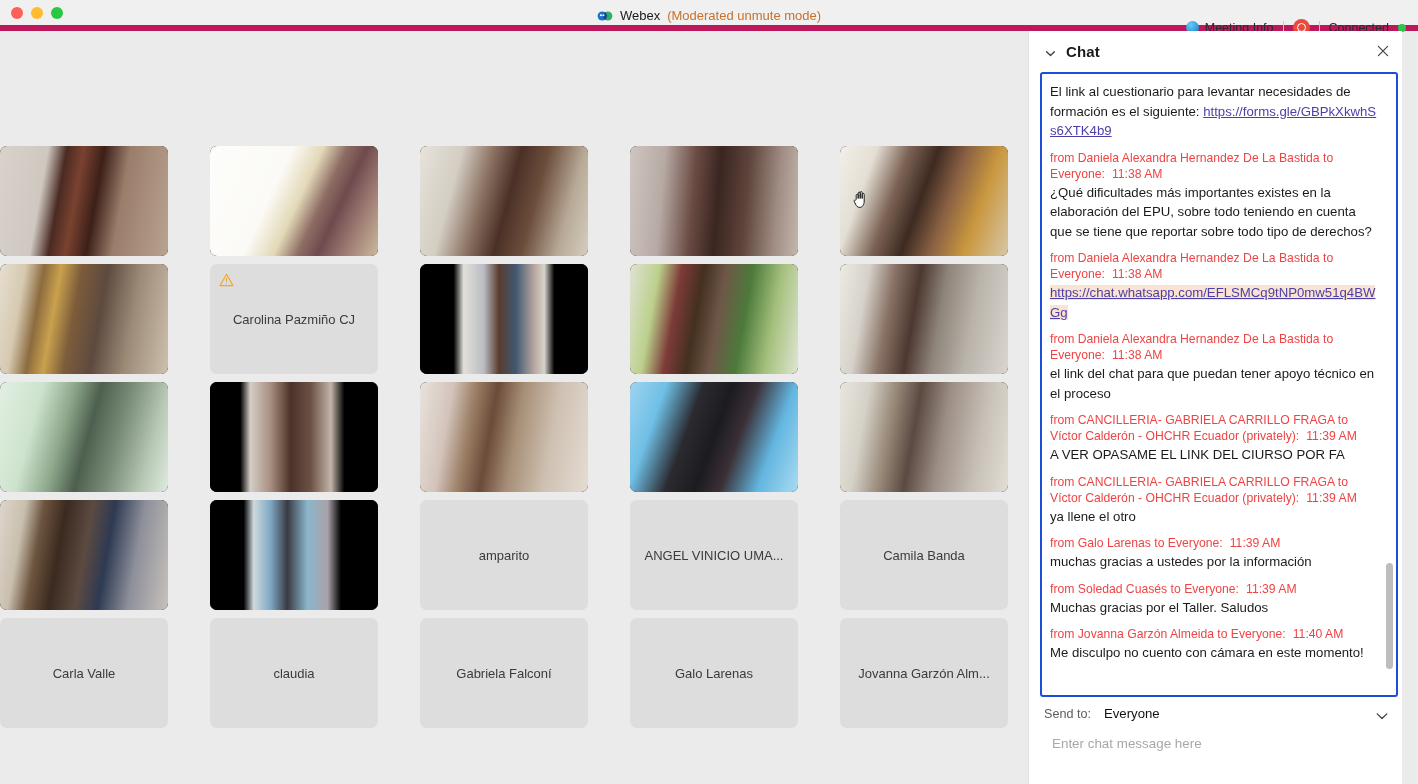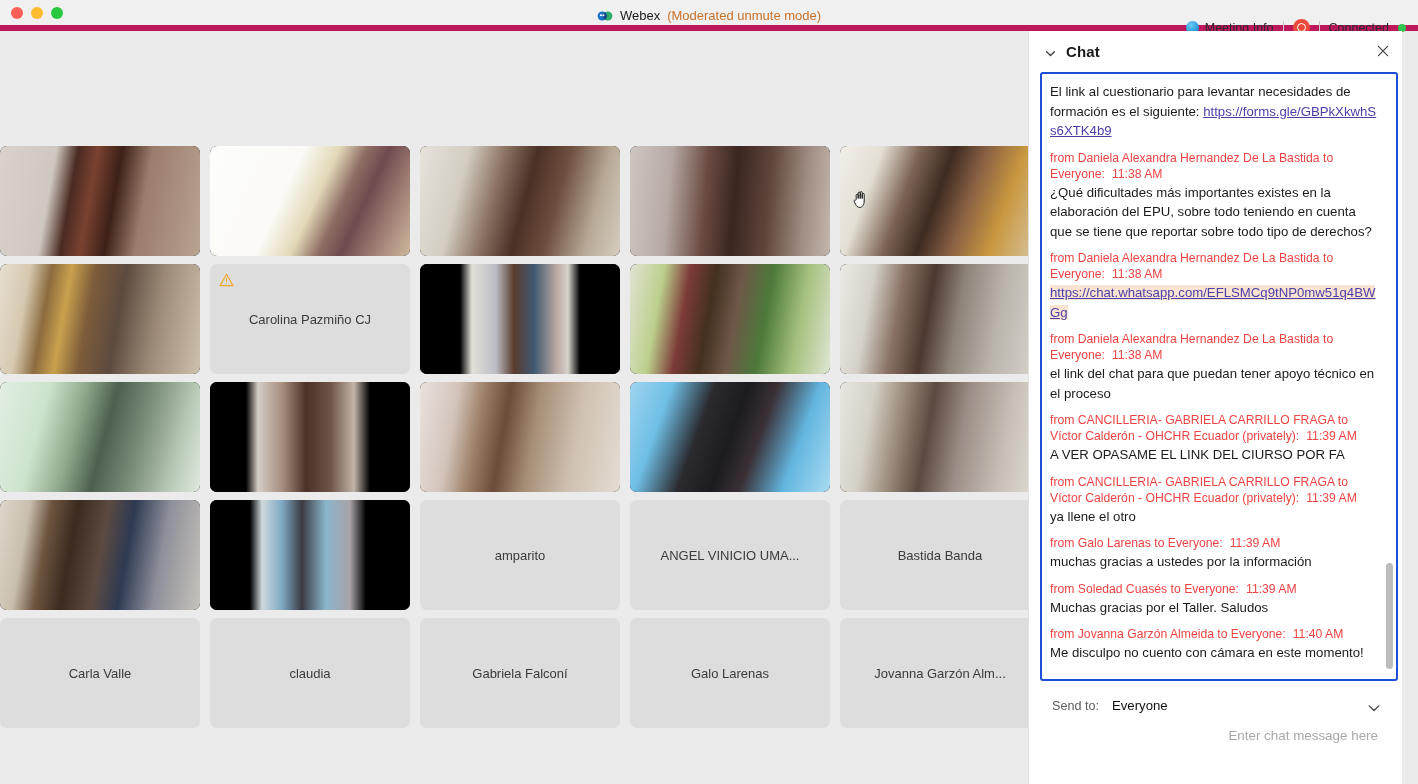--- a/index.html
+++ b/index.html
@@ -94,21 +94,21 @@
     display: grid;
     grid-template-columns: repeat(5, 200px);
     grid-auto-rows: 118px;
     column-gap: 10px;
     row-gap: 0px;
     padding: 0 10px;
     box-sizing: content-box;
   }
   .tile {
     position: relative;
-    width: 200px; height: 110px;
+    width: 168px; height: 110px;
     margin-top: 4px; margin-bottom: 4px;
     border-radius: 7px;
     background: #dddddd;
     overflow: hidden;
     display: flex; align-items: center; justify-content: center;
   }
   .tile.video { background: #000; }
   .tile .vid {
     position: absolute; inset: 0;
     width: 100%; height: 100%;
@@ -209,22 +209,21 @@
   .scroll-thumb {
     position: absolute;
     right: 1px;
     top: 487px;
     width: 7px; height: 106px;
     border-radius: 4px;
     background: #bdbdbd;
   }
   .chat-footer {
     flex: 0 0 auto;
-    padding: 8px;
-    text-align: right;
+    padding: 0;
   }
   .send-to-row {
     display: flex; align-items: center;
     height: 33px;
     padding: 0 14px 0 15px;
     position: relative;
   }
   .send-to-label {
     font-size: 12.6px; color: #5c5c5c;
     margin-right: 13px;
@@ -344,21 +343,21 @@
         <div class="tile video">
           <div class="vid" style="background: linear-gradient(90deg, rgb(0, 0, 0) 0%, rgb(0, 0, 0) 20%, rgb(207, 217, 221) 26%, rgb(127, 169, 196) 36%, rgb(58, 58, 66) 46%, rgb(139, 182, 204) 58%, rgb(169, 162, 168) 70%, rgb(0, 0, 0) 78%, rgb(0, 0, 0) 100%); filter: blur(0.4px);"></div>
         </div>
         <div class="tile">
           <span class="name">amparito</span>
         </div>
         <div class="tile">
           <span class="name">ANGEL VINICIO UMA...</span>
         </div>
         <div class="tile">
-          <span class="name">Bastida Banda</span>
+          <span class="name">Camila Banda</span>
         </div>
         <div class="tile">
           <span class="name">Carla Valle</span>
         </div>
         <div class="tile">
           <span class="name">claudia</span>
         </div>
         <div class="tile">
           <span class="name">Gabriela Falconí</span>
         </div>

